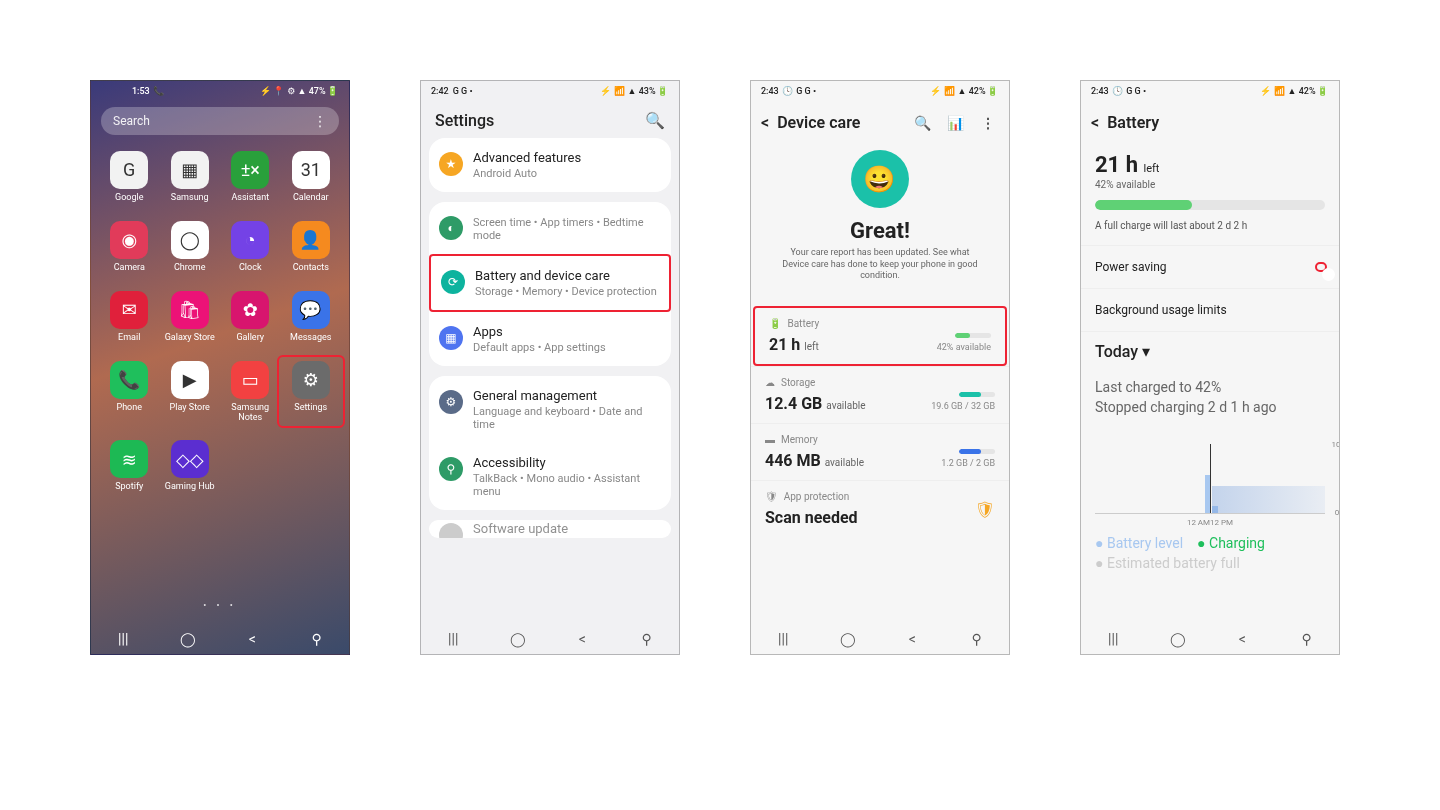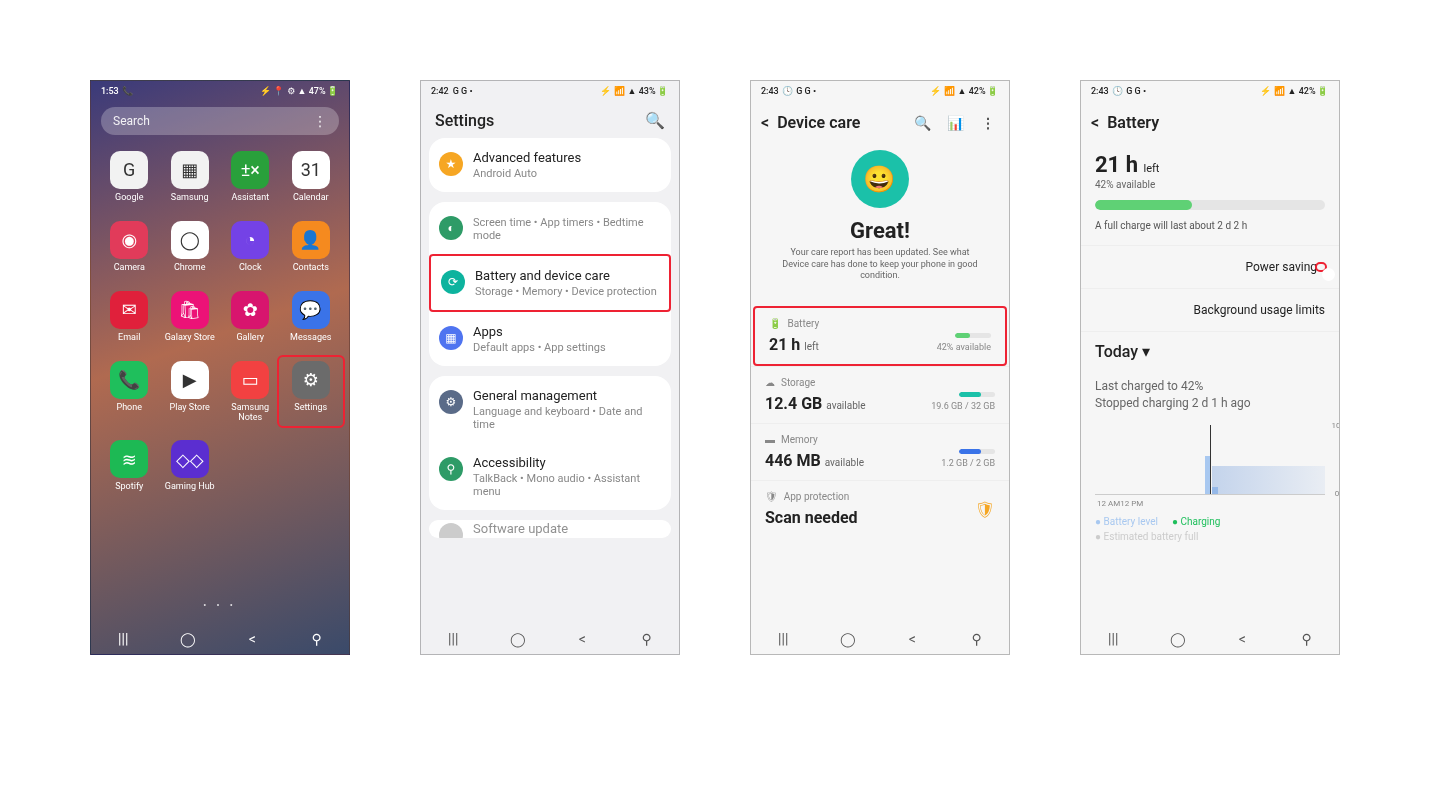--- a/index.html
+++ b/index.html
@@ -6,21 +6,21 @@
   body { background: #fff; font-family: -apple-system, BlinkMacSystemFont, "Segoe UI", Roboto, Arial, sans-serif; padding: 80px 90px; }
   .screens { display: flex; gap: 70px; align-items: flex-start; }
   .phone { width: 260px; height: 575px; border: 1px solid rgba(0,0,0,0.25); position: relative; overflow: hidden; background: #f6f6f6; color: #222; }
   .statusbar { display: flex; justify-content: space-between; align-items: center; font-size: 9px; height: 20px; padding: 0 10px; font-weight: 500; }
   .statusbar .left, .statusbar .right { display: flex; gap: 4px; align-items: center; }
   .navbar { position: absolute; bottom: 0; left: 0; right: 0; height: 30px; display: flex; justify-content: space-around; align-items: center; color: #555; font-size: 14px; }
   .navbar span { width: 20px; text-align: center; }
 
   
   .home { background: linear-gradient(160deg, #3a3a7a 0%, #b06a50 45%, #3a4a6a 100%); color: #fff; }
-  .home .statusbar { color: #fff; }
+  .home .statusbar { color: #fff; margin-left: 31px; }
   .home .searchpill { margin: 6px 10px; background: rgba(255,255,255,0.25); border-radius: 20px; height: 28px; display: flex; align-items: center; padding: 0 12px; justify-content: space-between; }
   .home .searchpill .txt { font-size: 12px; opacity: .9; }
   .home .searchpill .dots { font-size: 14px; opacity: .9; }
   .home .grid { display: grid; grid-template-columns: repeat(4, 1fr); padding: 10px 8px 0; column-gap: 0; row-gap: 18px; }
   .home .app { display: flex; flex-direction: column; align-items: center; font-size: 9px; text-align: center; line-height: 1.1; }
   .home .app .icon { width: 38px; height: 38px; border-radius: 10px; display: flex; align-items: center; justify-content: center; font-size: 18px; margin-bottom: 4px; }
   .home .app.highlight { outline: 2px solid #e23; border-radius: 4px; padding: 4px 2px; margin: -4px -2px;}
   .home .dotsrow { position:absolute; bottom:44px; left:0; right:0; text-align:center; font-size: 9px; color:#fff; letter-spacing:4px; opacity:.8;}
   .home .navbar { color: #fff; }
 
@@ -57,33 +57,33 @@
   
   .battery { background: #f6f6f6; }
   .battery .header { display: flex; align-items: center; padding: 12px 10px; font-size: 16px; font-weight: 600; gap: 8px; }
   .battery .top { padding: 8px 14px 14px; }
   .battery .big { font-size: 22px; font-weight: 700; }
   .battery .big .sm { font-size: 11px; font-weight: 400; }
   .battery .avail { font-size: 10px; color: #666; margin-top: 2px; }
   .battery .pbar { height: 10px; background: #e5e5e5; border-radius: 6px; margin-top: 10px; overflow:hidden;}
   .battery .pbar .pf { height:100%; background:#5fd175; border-radius:6px;}
   .battery .note { font-size: 10px; color: #555; margin-top: 10px; }
-  .battery .row { padding: 14px; border-top: 1px solid #eee; display:flex; justify-content:flex-end; align-items:center; font-size:12px; }
+  .battery .row { padding: 14px; border-top: 1px solid #eee; display:flex; justify-content:space-between; align-items:center; font-size:12px; }
   .battery .row.hl-tg .tg { outline: 2px solid #e23; padding: 3px 4px; border-radius: 4px; }
   .battery .tg .track { width: 30px; height: 15px; background: #ccc; border-radius: 10px; position: relative; }
   .battery .tg .knob { width: 13px; height: 13px; background:#fff; border-radius:50%; position:absolute; top:1px; left:1px; }
   .battery .today { padding: 10px 14px; border-top: 1px solid #eee; }
   .battery .today .hd { font-size: 16px; font-weight:500; margin-bottom:17px;}
-  .battery .today .info { font-size: 12px; color:#666; line-height:1.4; margin-bottom:13px;}
+  .battery .today .info { font-size: 14px; color:#666; line-height:1.4; margin-bottom:27px;}
   .battery .chart { position:relative; height:70px; border-bottom:1px solid #ccc; margin-bottom:4px;}
   .battery .chart .b { position:absolute; bottom:0; width:6px; background:#a8c8f0; }
   .battery .chart .line { position:absolute; bottom:0; left:50%; width:1px; height:100%; background:#333;}
   .battery .chart .area { position:absolute; bottom:0; left:51%; right:0; height:40%; background:linear-gradient(to right, rgba(120,160,220,.4), rgba(120,160,220,.1));}
-  .battery .xlabels { display:flex; justify-content:flex-start; font-size:8px; color:#888; padding:0 2px;}
-  .battery .legend { display:flex; flex-wrap:wrap; gap:4px 14px; font-size:10px; color:#777; margin-top:8px;}
+  .battery .xlabels { display:flex; justify-content:center; font-size:8px; color:#888; padding:0 2px;}
+  .battery .legend { display:flex; flex-wrap:wrap; gap:4px 14px; font-size:14px; color:#777; margin-top:8px;}
   .battery .legend span::before { content:"● "; }
   .battery .ylab { position:absolute; right:-20px; font-size:8px; color:#888;}
 </style>
 </head>
 <body>
 
 <div class="screens">
 
   <div class="phone home">
     <div class="statusbar">

